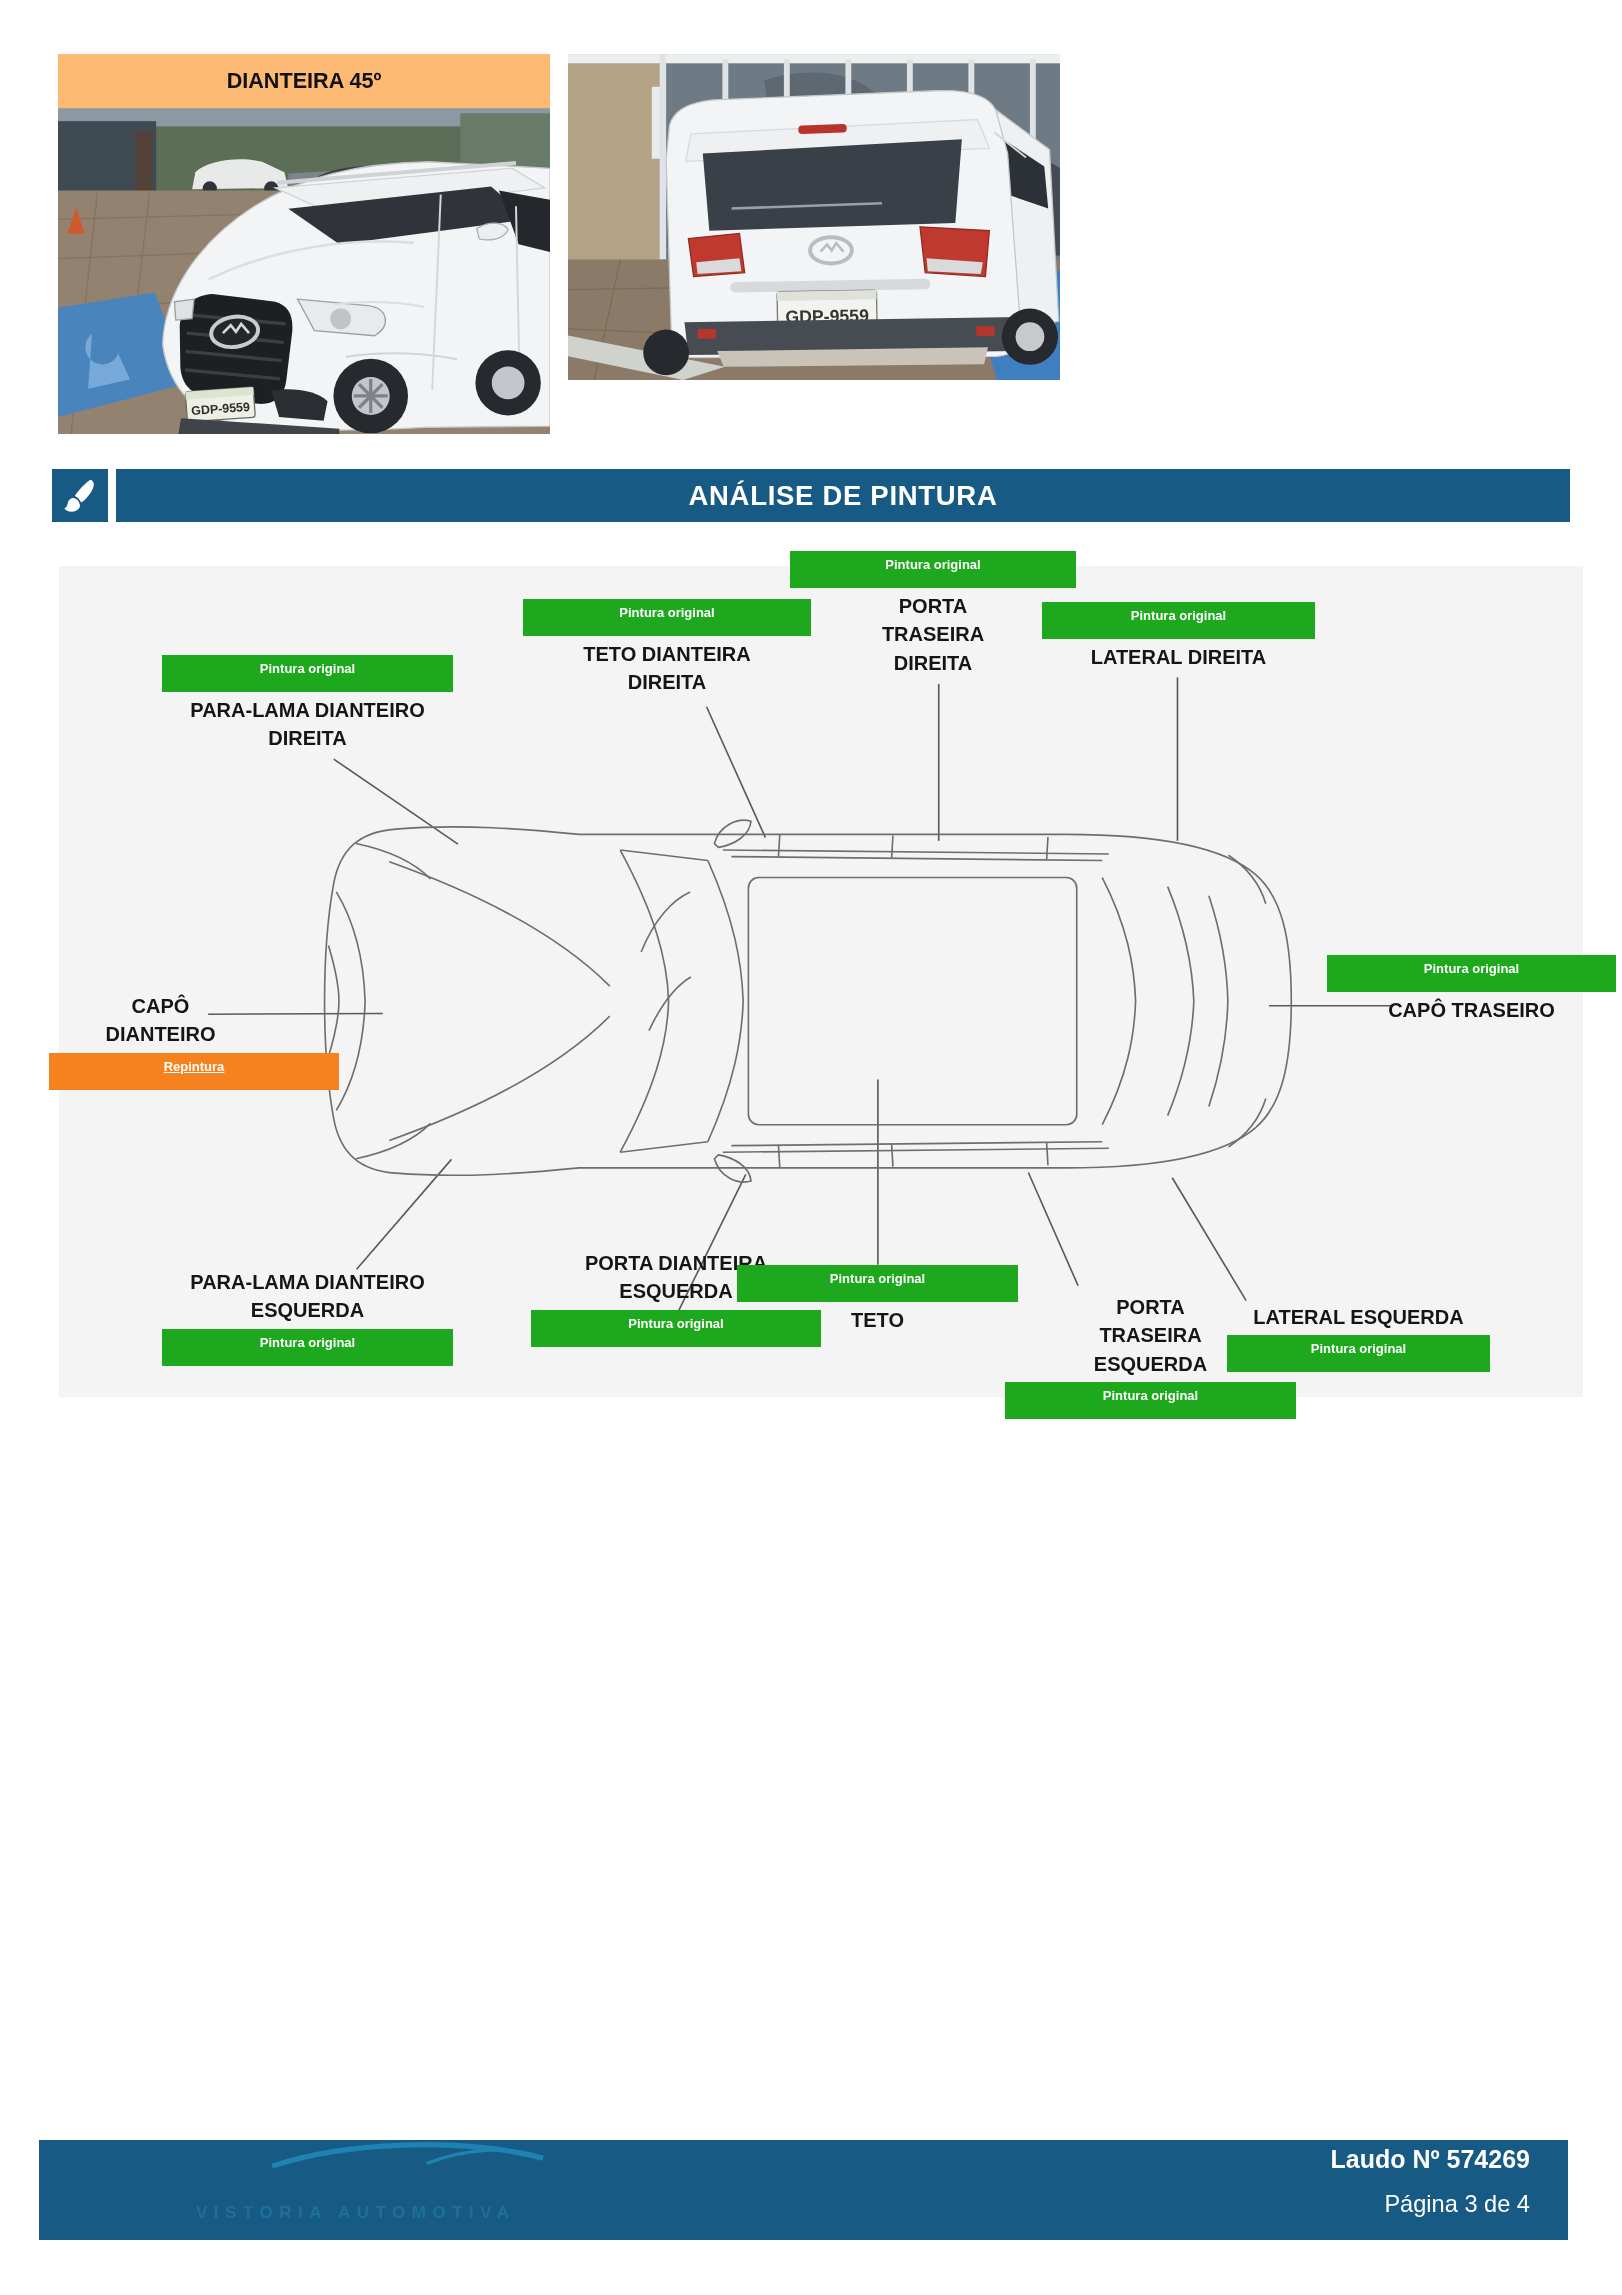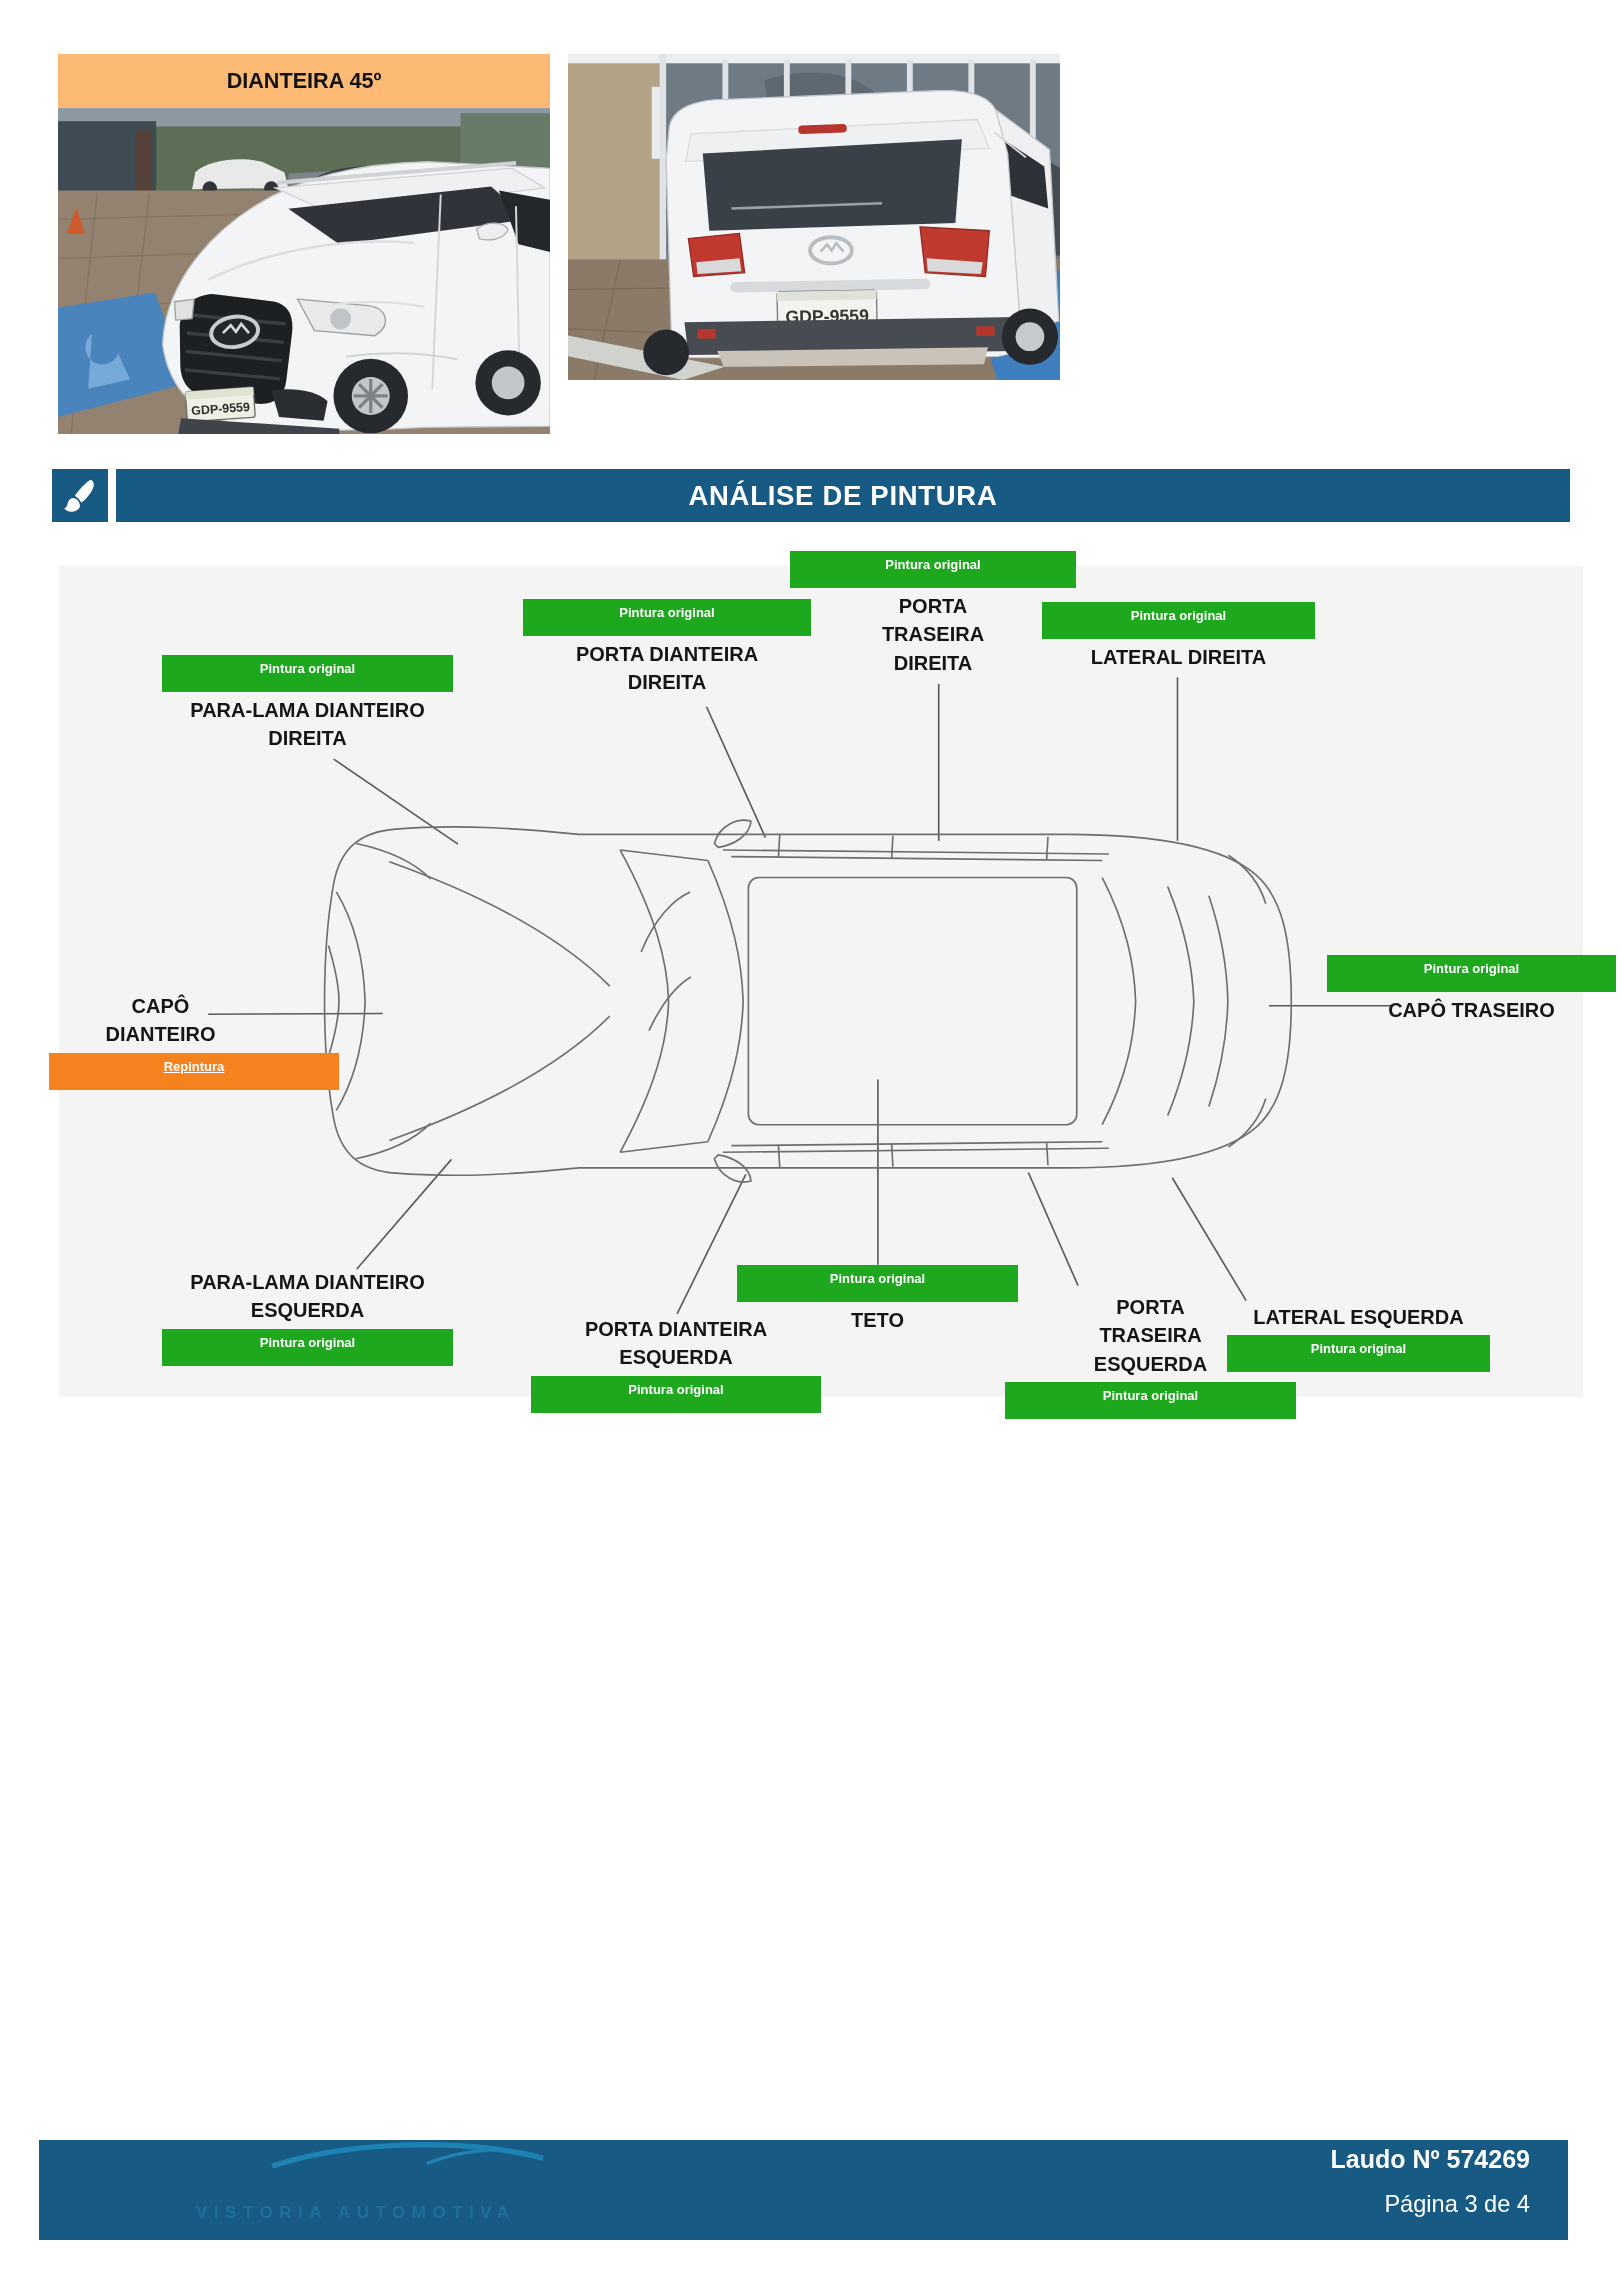--- a/index.html
+++ b/index.html
@@ -265,21 +265,21 @@
     </svg>
   </div>
 
   <div class="lbl" style="left:162px;top:655px;width:291px;">
     <div class="badge">Pintura original</div>
     <div class="pname" style="max-width:288px;">PARA-LAMA DIANTEIRO DIREITA</div>
   </div>
 
   <div class="lbl" style="left:523px;top:599px;width:288px;">
     <div class="badge">Pintura original</div>
-    <div class="pname" style="max-width:196px;">PORTA DIANTEIRA DIREITA</div>
+    <div class="pname" style="max-width:196px;">TETO DIANTEIRA DIREITA</div>
   </div>
 
   <div class="lbl" style="left:790px;top:551px;width:286px;">
     <div class="badge">Pintura original</div>
     <div class="pname" style="max-width:137px;">PORTA TRASEIRA DIREITA</div>
   </div>
 
   <div class="lbl" style="left:1042px;top:602px;width:273px;">
     <div class="badge">Pintura original</div>
     <div class="pname" style="max-width:273px;">LATERAL DIREITA</div>
@@ -293,21 +293,21 @@
   <div class="lbl" style="left:49px;top:992px;width:290px;">
     <div class="pname first" style="max-width:131px;align-self:flex-start;margin-left:46px;width:131px;">CAPÔ DIANTEIRO</div>
     <div class="badge orange">Repintura</div>
   </div>
 
   <div class="lbl" style="left:162px;top:1268px;width:291px;">
     <div class="pname first" style="max-width:288px;">PARA-LAMA DIANTEIRO ESQUERDA</div>
     <div class="badge">Pintura original</div>
   </div>
 
-  <div class="lbl" style="left:531px;top:1315px;width:290px;">
+  <div class="lbl" style="left:531px;top:1249px;width:290px;">
     <div class="pname first" style="max-width:196px;">PORTA DIANTEIRA ESQUERDA</div>
     <div class="badge">Pintura original</div>
   </div>
 
   <div class="lbl" style="left:737px;top:1265px;width:281px;">
     <div class="badge">Pintura original</div>
     <div class="pname">TETO</div>
   </div>
 
   <div class="lbl" style="left:1005px;top:1293px;width:291px;">

